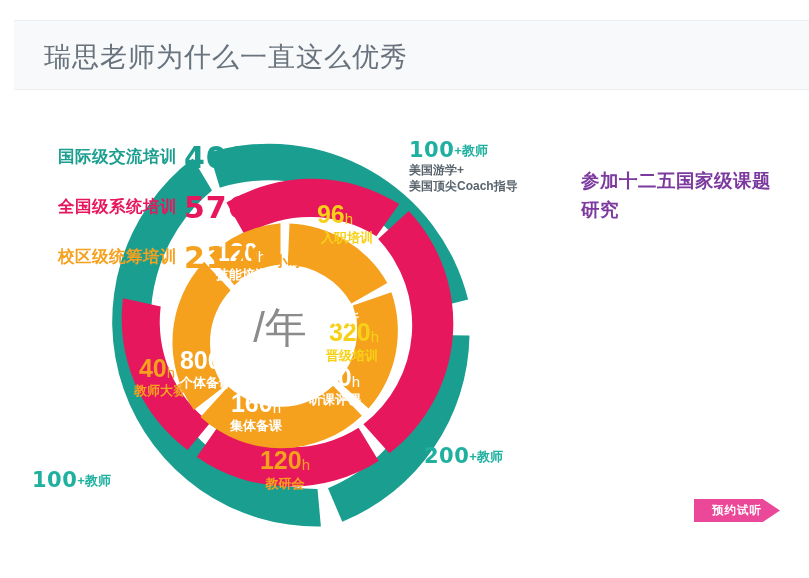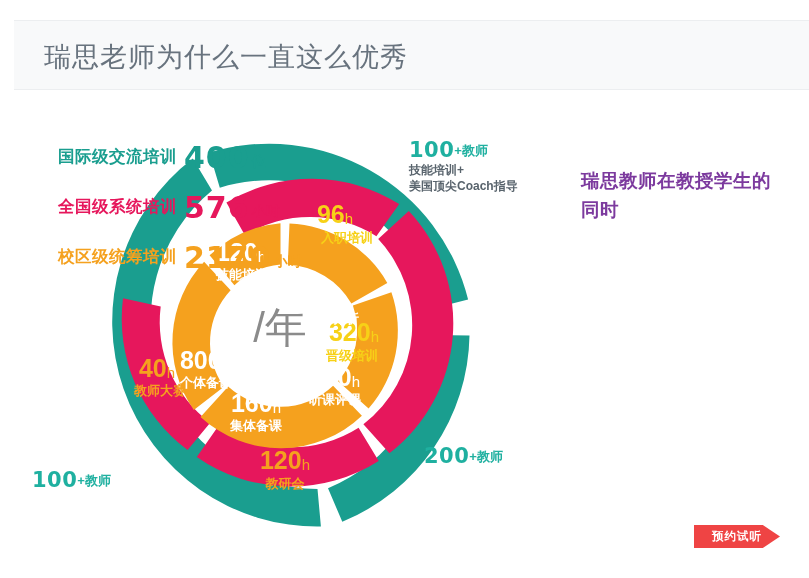--- a/index.html
+++ b/index.html
@@ -123,24 +123,24 @@
     font-size: 13.5px;
     line-height: 25px;
     color: #6a7077;
     letter-spacing: 0.3px;
     text-align: justify;
     margin: 0;
   }
   
   .cta {
     position: absolute;
-    left: 694px; top: 525px;
+    left: 694px; top: 499px;
     height: 23px;
     width: 86px;
-    background: #ef4444;
+    background: #ec4899;
     color: #ffffff;
     font-size: 11.5px;
     font-weight: 700;
     line-height: 23px;
     text-align: center;
     letter-spacing: 1px;
     cursor: pointer;
     clip-path: polygon(0 0, 80% 0, 100% 50%, 80% 100%, 0 100%);
   }
 </style>
@@ -236,31 +236,31 @@
     <div class="legend-row">
       <span class="legend-label c-pink">全国级系统培训</span><span class="legend-num c-pink">576</span><span class="legend-unit c-pink">小时</span>
     </div>
     <div class="legend-row">
       <span class="legend-label c-orange">校区级统筹培训</span><span class="legend-num c-orange">2170</span><span class="legend-unit c-orange">小时</span>
     </div>
   </div>
 
   <div class="callout callout-tr">
     <span class="co-num">100</span><span class="co-plus">+教师</span>
-    <span class="co-sub">技能培训+</span>
+    <span class="co-sub">美国游学+</span>
     <span class="co-sub">美国顶尖Coach指导</span>
   </div>
 
   <div class="callout callout-bl">
     <span class="co-num">100</span><span class="co-plus">+教师</span>
   </div>
 
   <div class="callout callout-br">
     <span class="co-num">200</span><span class="co-plus">+教师</span>
   </div>
 
   <div class="side">
-    <h2 class="side-title">瑞思教师在教授学生的同时</h2>
+    <h2 class="side-title">参加十二五国家级课题研究</h2>
   </div>
 
   <div class="cta">预约试听</div>
 
 </div>
 
 </body></html>

